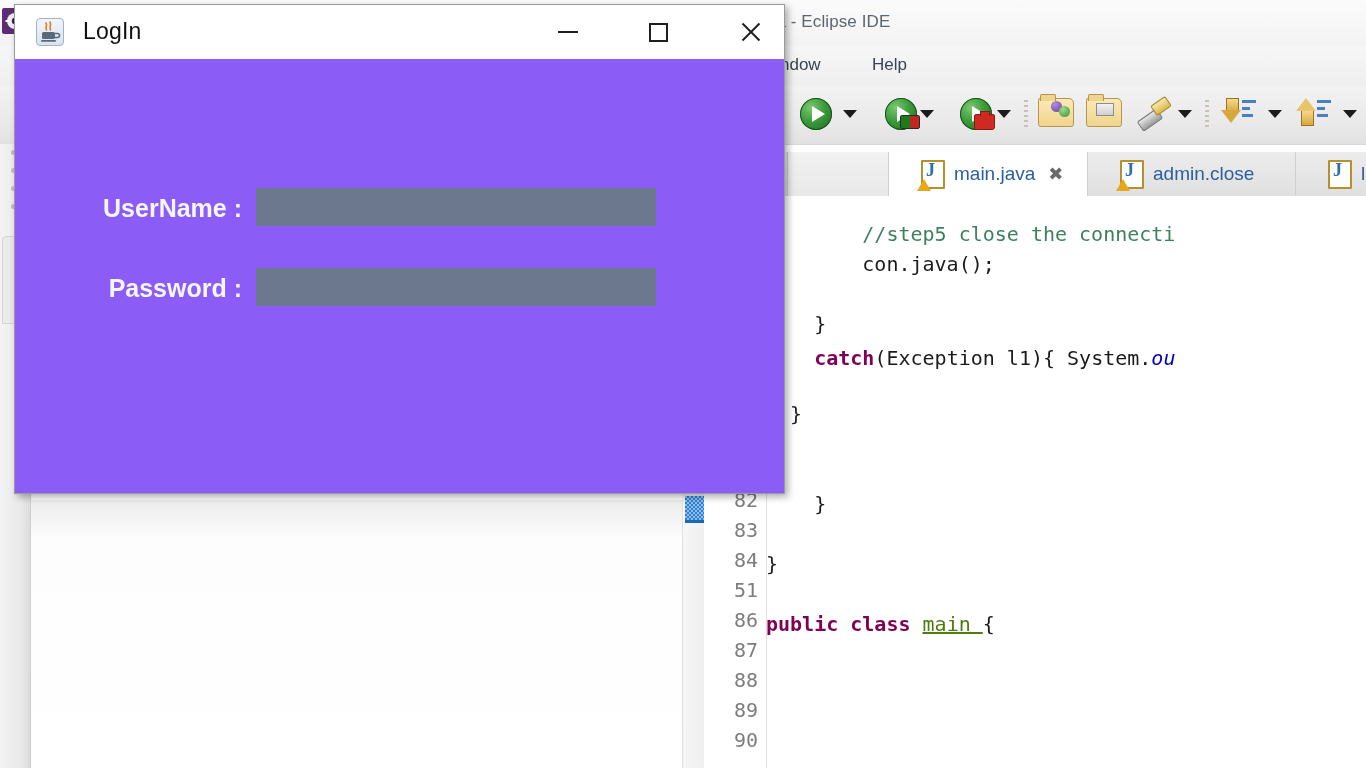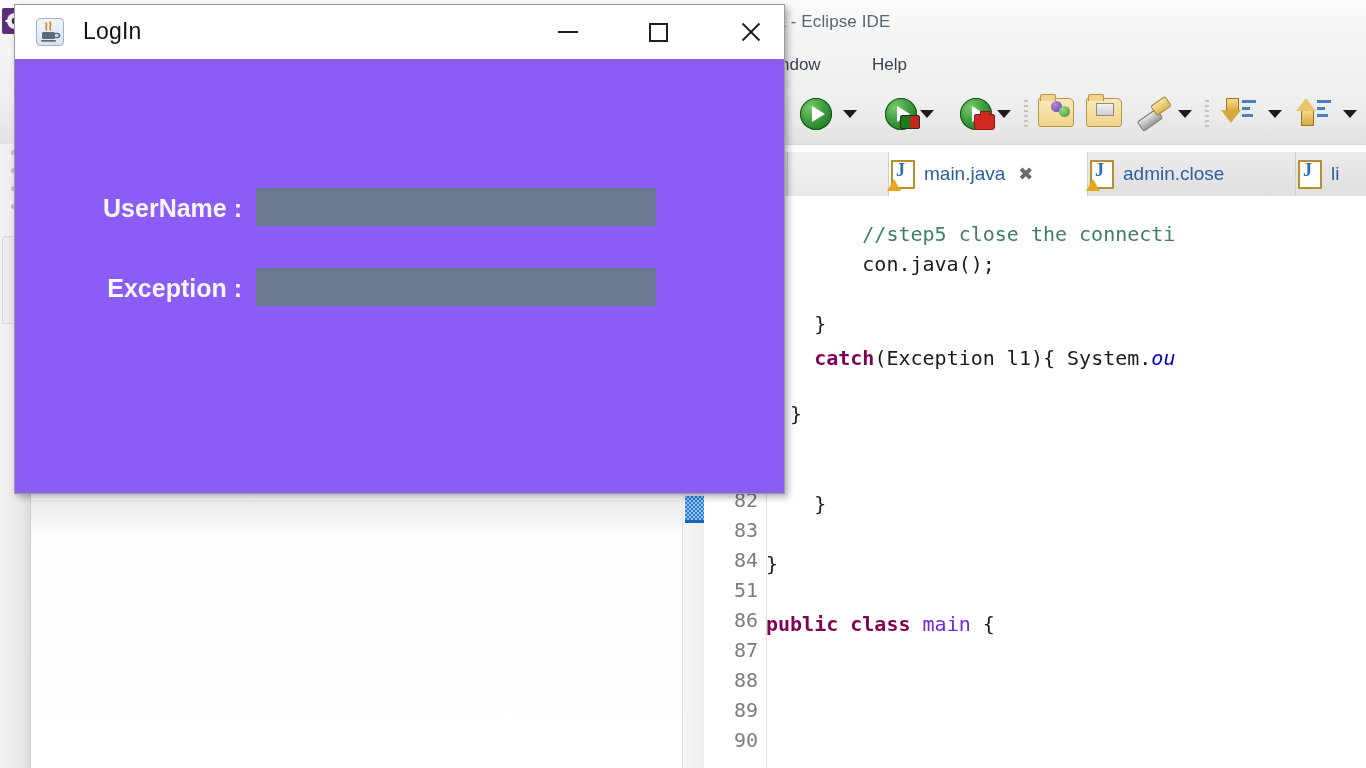--- a/index.html
+++ b/index.html
@@ -247,21 +247,21 @@
     background: linear-gradient(to bottom, #f2f2f2 0%, #e8e8e8 100%);
     border-bottom: 1px solid #d2d2d2;
   }
   .etab {
     position: absolute;
     top: 0;
     height: 44px;
     display: flex;
     align-items: center;
     gap: 9px;
-    padding: 0 2px;
+    padding: 0 32px;
     font-size: 19px;
     color: #2c5f9e;
     white-space: nowrap;
     background: linear-gradient(to bottom, #ececec 0%, #e0e0e0 100%);
     border-right: 1px solid #cfcfcf;
     box-sizing: border-box;
   }
   .etab.active {
     background: #ffffff;
     border-right: 1px solid #cfcfcf;
@@ -339,21 +339,21 @@
     left: 84px; top: 0;
     width: 600px; height: 572px;
     font-family: "DejaVu Sans Mono", monospace;
     font-size: 20px;
     white-space: pre;
   }
   .code-line { position: absolute; left: 0; }
   .c-comment { color: #3f7f5f; }
   .c-plain   { color: #1a1a1a; }
   .c-kw      { color: #7f0055; font-weight: bold; }
-  .c-type    { color: #6d28d9; }
+  .c-type    { color: #4d7c0f; text-decoration: underline; }
   .c-field   { color: #0000c0; font-style: italic; }
   .c-brace   { color: #1a1a1a; }
 
   
   .left-strip {
     position: absolute;
     left: 0; top: 144px;
     width: 30px; height: 624px;
     background: linear-gradient(to right, #f3f3f3 0%, #e9e9e9 70%, #dcdcdc 100%);
     border-right: 1px solid #cfcfcf;
@@ -665,19 +665,19 @@
       </div>
       <div class="win-btn" style="left:706px">
         <span class="win-close-glyph"></span>
       </div>
     </div>
 
     <div class="dlg-body">
       <div class="field-label" style="left:80px;top:135px;width:147px">UserName :</div>
       <input class="field-input" style="left: 241px; top: 129px; width: 400px; height: 38px;" type="text" placeholder="">
 
-      <div class="field-label" style="left:80px;top:215px;width:147px">Exception :</div>
+      <div class="field-label" style="left:80px;top:215px;width:147px">Password :</div>
       <input class="field-input" style="left: 241px; top: 209px; width: 400px; height: 38px;" type="password" placeholder="">
 
     </div>
   </div>
 
 </div>
 
 </body></html>

